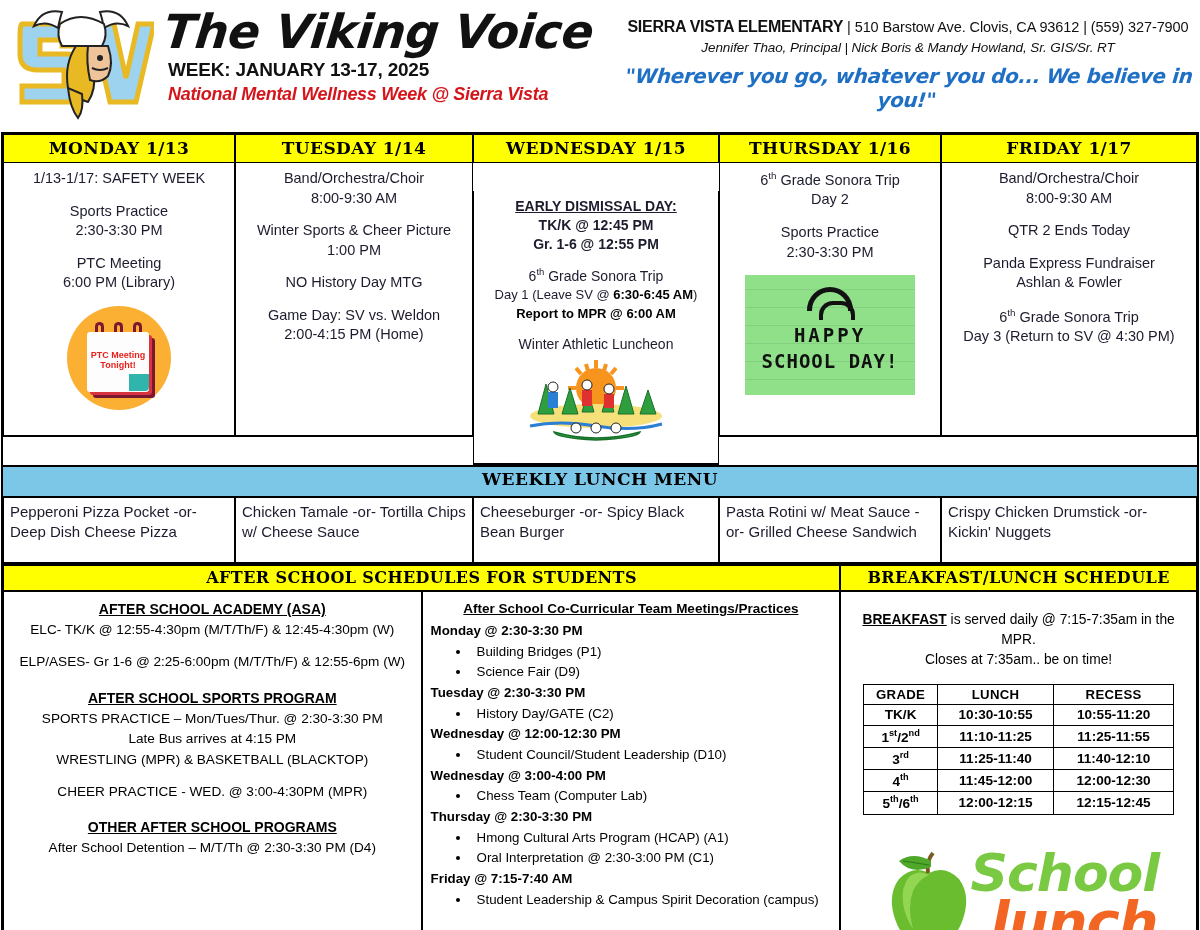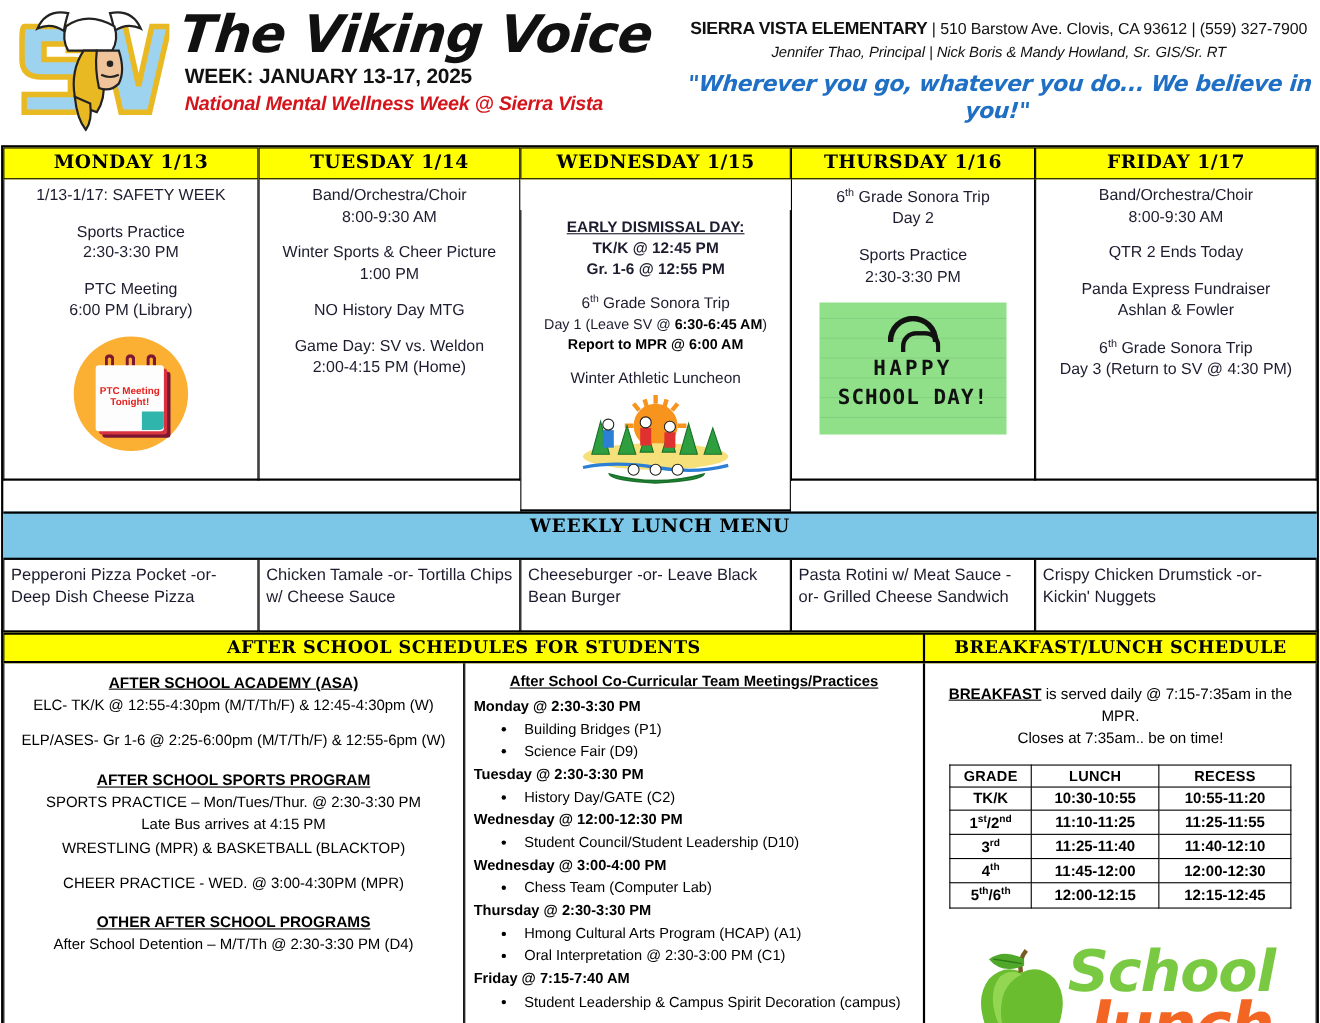--- a/index.html
+++ b/index.html
@@ -145,21 +145,21 @@
 
   
   .lunchband {
     background: #7CC6E8;
     border-top: 2.5px solid #000;
     border-bottom: 2.5px solid #000;
     text-align: center;
     font-family: "DejaVu Serif", serif;
     font-weight: bold;
     font-size: 17px;
-    padding: 2px 0 18px;
+    padding: 2px 0 7px;
     letter-spacing: 0.5px;
   }
   .menucell {
     border-left: 1.5px solid #000;
     border-right: 1.5px solid #000;
     border-bottom: 2.5px solid #000;
     padding: 4px 6px 6px;
     font-size: 15px;
     line-height: 1.32;
     color: #1c1c2e;
@@ -472,21 +472,21 @@
           <span>Day 3 (Return to SV @ 4:30 PM)</span>
         </p>
       </div>
     </div>
 
     <div class="lunchband">WEEKLY LUNCH MENU</div>
 
     <div class="row">
       <div class="menucell c1">Pepperoni Pizza Pocket -or- Deep Dish Cheese Pizza</div>
       <div class="menucell c2">Chicken Tamale -or- Tortilla Chips w/ Cheese Sauce</div>
-      <div class="menucell c3">Cheeseburger -or- Leave Black Bean Burger</div>
+      <div class="menucell c3">Cheeseburger -or- Spicy Black Bean Burger</div>
       <div class="menucell c4">Pasta Rotini w/ Meat Sauce -or- Grilled Cheese Sandwich</div>
       <div class="menucell c5">Crispy Chicken Drumstick -or- Kickin' Nuggets</div>
     </div>
 
     <div class="row">
       <div class="asband w-left">AFTER SCHOOL SCHEDULES FOR STUDENTS</div>
       <div class="asband w-right">BREAKFAST/LUNCH SCHEDULE</div>
     </div>
 
     <div class="row">

